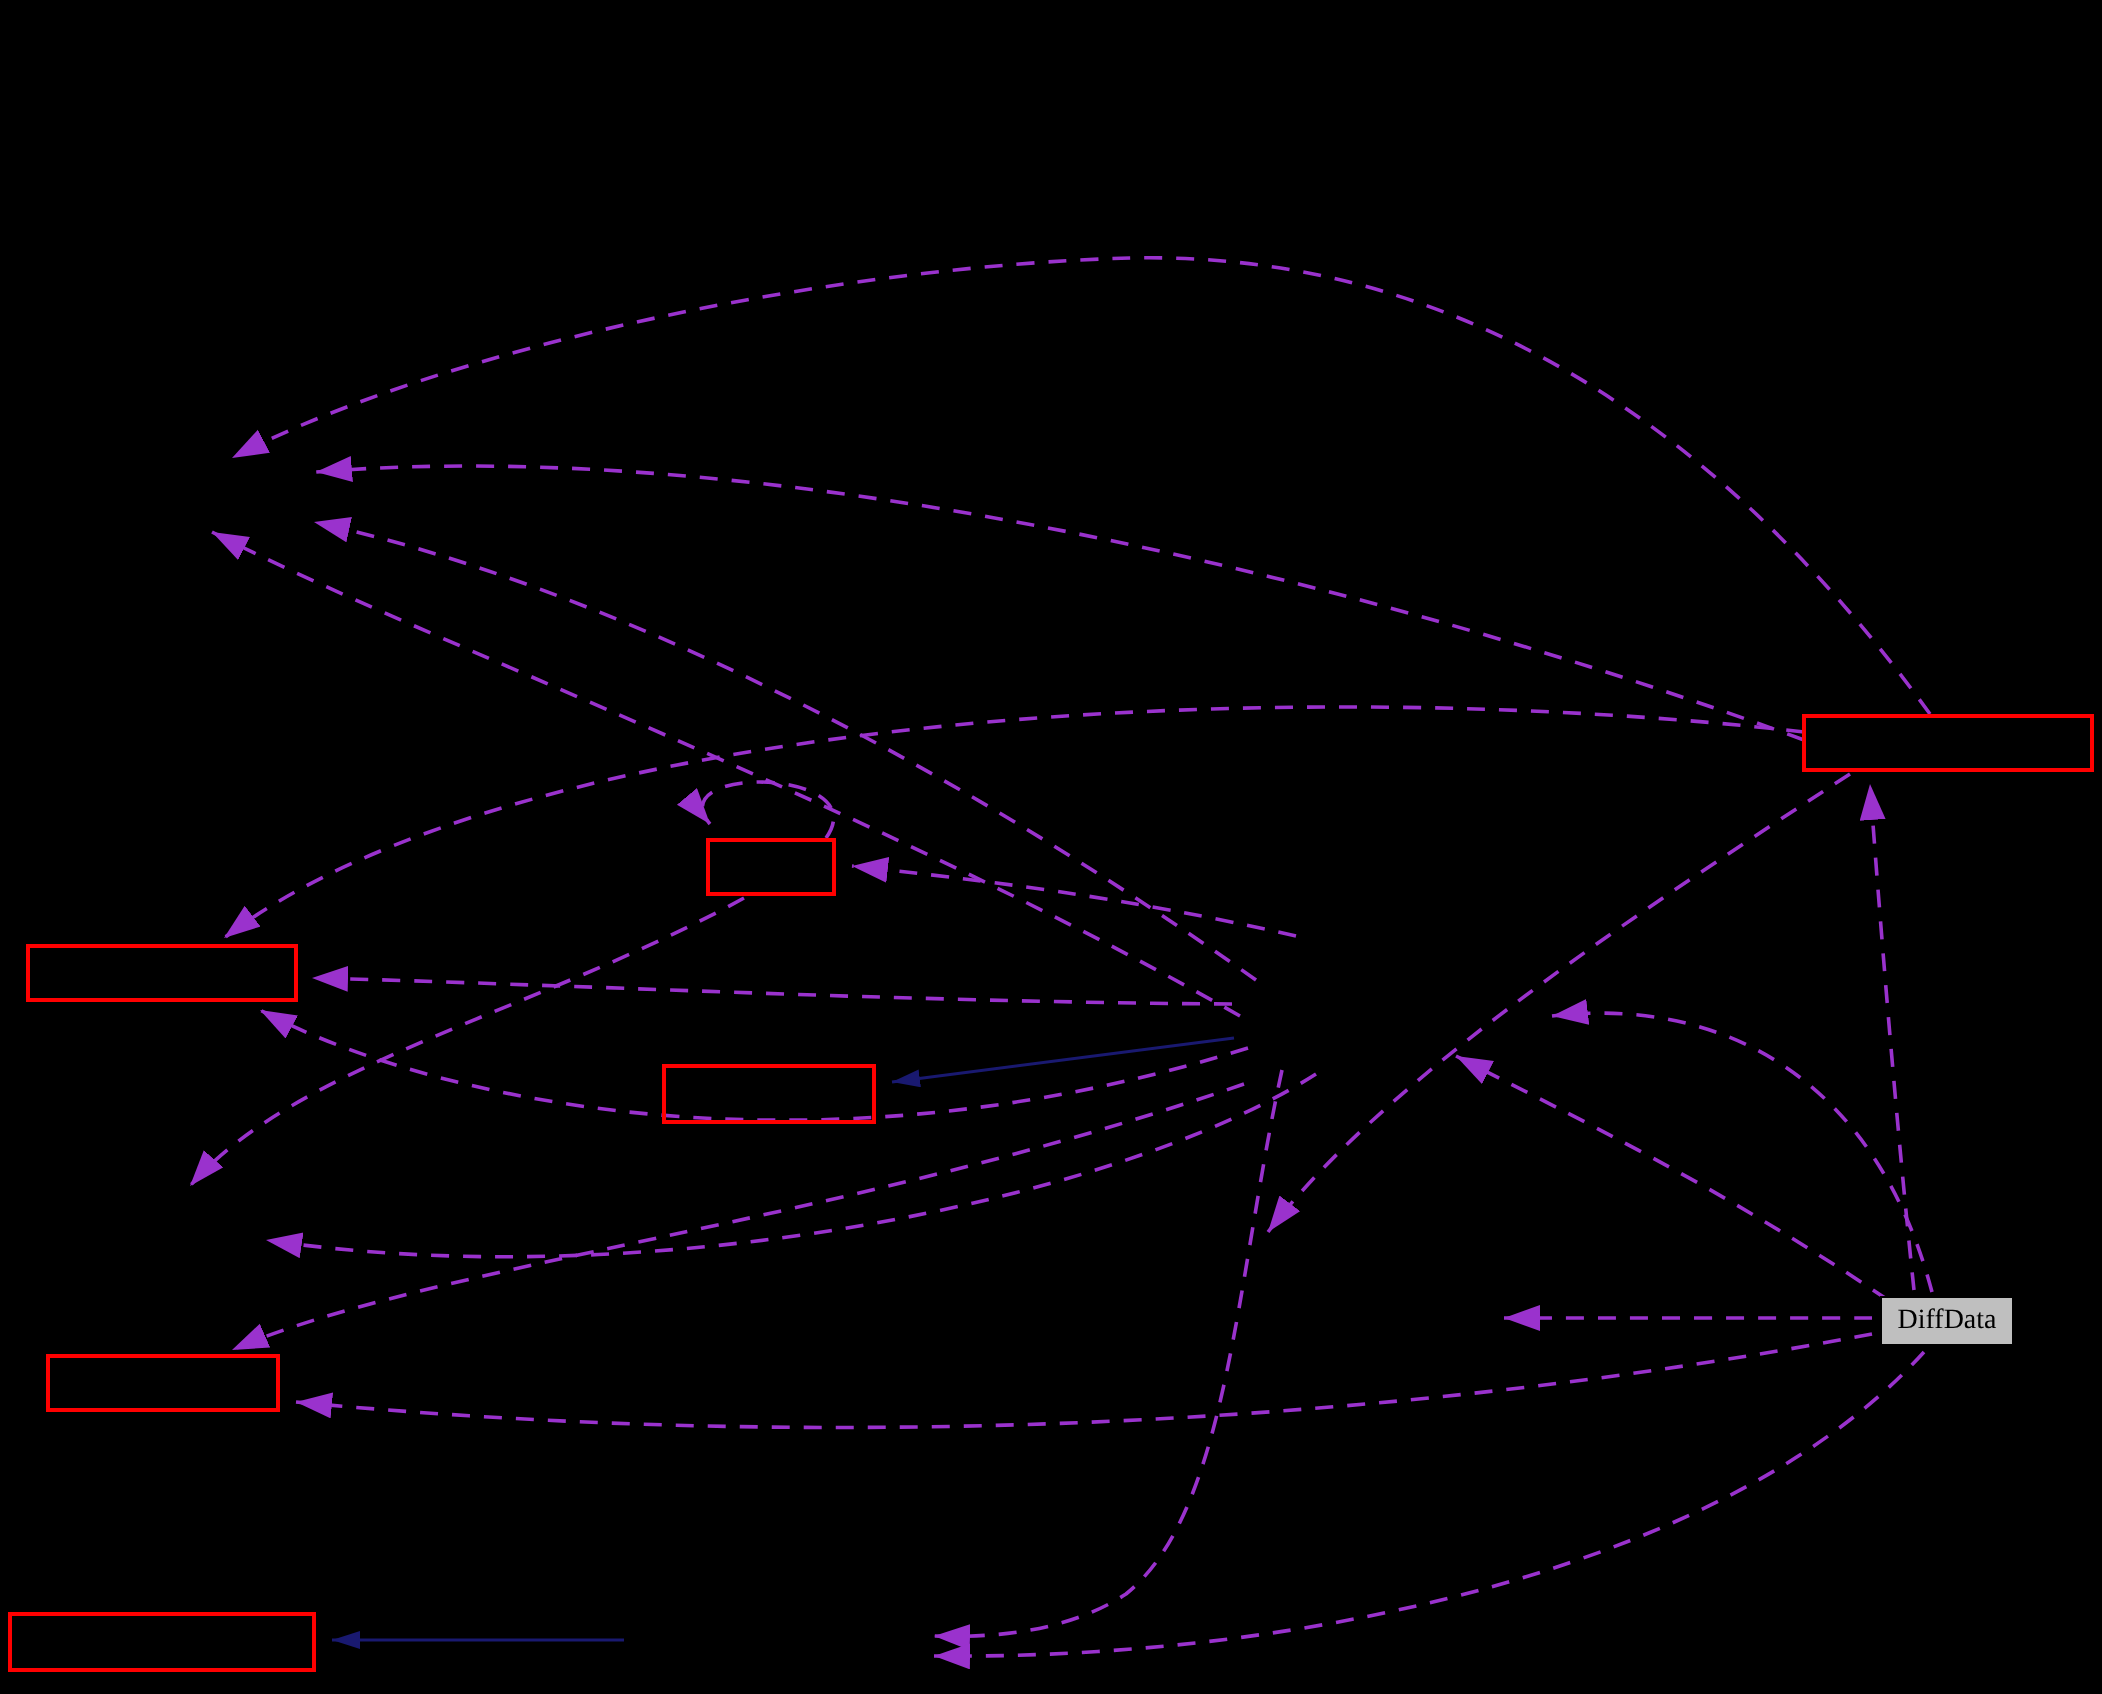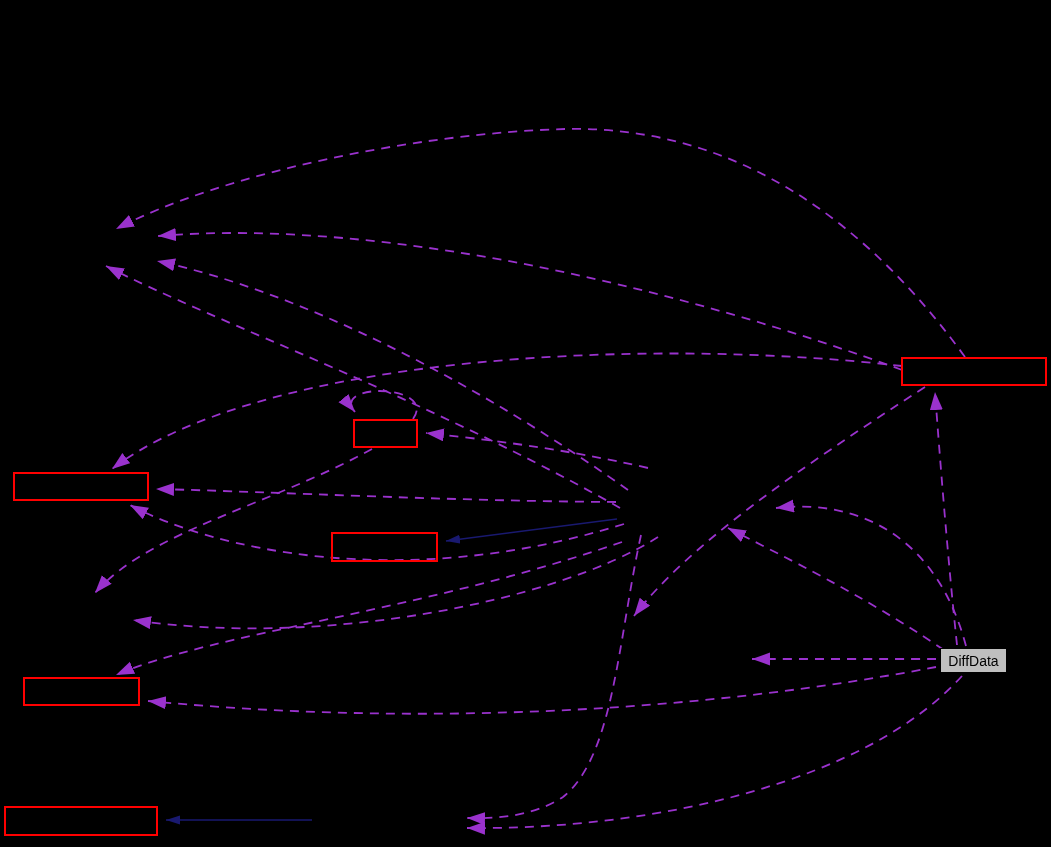--- a/index.html
+++ b/index.html
@@ -2,21 +2,21 @@
 <html><head>
 <meta charset="utf-8">
 <style>
   html, body { margin: 0; padding: 0; background: #000; }
   .canvas {
     position: relative;
     width: 1051px;
     height: 847px;
     background: #000;
     overflow: hidden;
-    font-family: Liberation Sans, sans-serif;
+    font-family: Liberation Serif, serif;
   }
   svg.graph { position: absolute; left: 0; top: 0; }
   svg.graph path.usage {
     fill: none;
     stroke-width: 1.8;
     stroke-dasharray: 9 7;
   }
   svg.graph path.inheritance {
     fill: none;
     stroke-width: 1.5;

